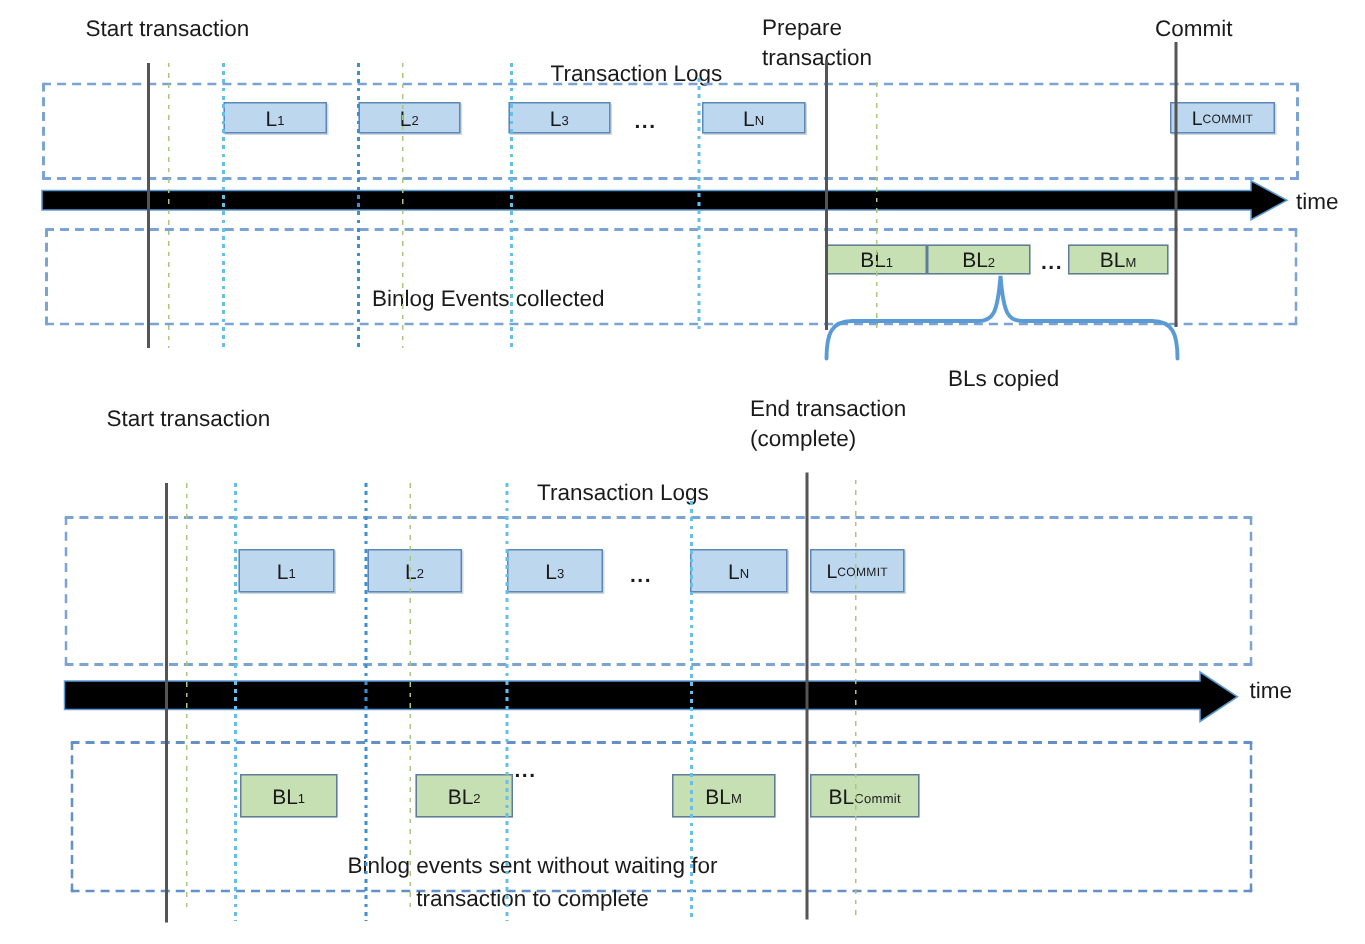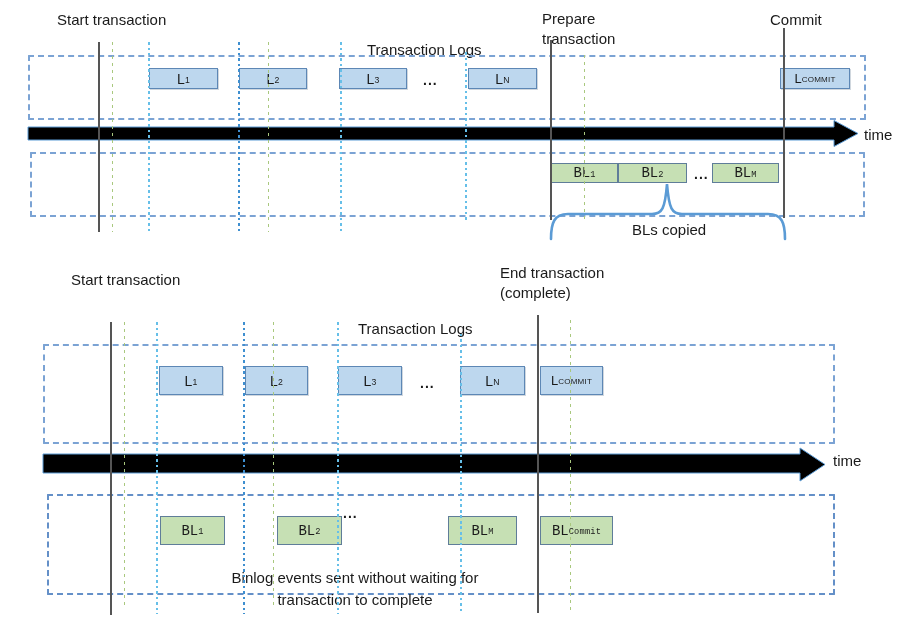--- a/index.html
+++ b/index.html
@@ -1,28 +1,28 @@
 <!DOCTYPE html>
 <html style="--log-box-fill: #bdd7ee; --log-box-border: #5d87b5; --binlog-box-fill: #c6e0b4; --binlog-box-border: #5f7d99; --dashed-box-border: #7ba3d4; --dashed-box-border-strong: #6490c8; --brace: #5b9bd5; --arrow-fill: #000000; --arrow-outline: #5b9bd5; --solid-line: #555555; --green-line: #a9c87e; --blue-line-light: #66bfe8; --blue-line-dark: #3e8fd0;"><head>
 <meta charset="utf-8">
 <style>
   html,body{margin:0;padding:0;background:#fff;}
   #stage{
     position:relative; width:910px; height:629px; background:#ffffff;
     font-family:"Liberation Sans", sans-serif; color:#1a1a1a; overflow:hidden;
   }
   .lbl{position:absolute; font-size:15px; line-height:20px; white-space:nowrap;}
-  .lbl.wrap{white-space:normal;margin-left:34px;}
+  .lbl.wrap{white-space:normal;}
   .dashbox{position:absolute; border:2px dashed var(--dashed-box-border); border-radius:1px;}
   .dashbox.strong{border-color:var(--dashed-box-border-strong);}
   .box{position:absolute; display:flex; align-items:center; justify-content:center;
        font-size:14px; box-sizing:border-box;}
   .logbox{background:var(--log-box-fill); border:1.5px solid var(--log-box-border);
           box-shadow:1px 1px 0 rgba(120,140,160,.35);}
-  .blbox{background:var(--binlog-box-fill); border:1.5px solid var(--binlog-box-border);font-family:Liberation Mono, monospace;}
+  .blbox{background:var(--binlog-box-fill); border:1.5px solid var(--binlog-box-border);}
   .box sub{font-size:.62em; line-height:1; transform:translateY(2px); letter-spacing:.2px;}
   .dots{position:absolute; font-size:14px; font-weight:bold; letter-spacing:1px;}
   .vline{position:absolute;}
   .vl-solid{width:1.5px; background:var(--solid-line);}
   .vl-green{width:1.4px; background:repeating-linear-gradient(to bottom, var(--green-line) 0 3px, transparent 3px 7px);}
   .vl-blue{width:1.6px; background:repeating-linear-gradient(to bottom, var(--blue-line-light) 0 2.5px, transparent 2.5px 5.5px);}
   .vl-blue-dark{width:1.6px; background:repeating-linear-gradient(to bottom, var(--blue-line-dark) 0 2.5px, transparent 2.5px 5.5px);}
   svg{position:absolute; overflow:visible;}
   .caption-center{position:absolute; text-align:center; font-size:15px; line-height:22px;}
 </style>
@@ -59,39 +59,40 @@
       <span>L</span>
       <sub>COMMIT</sub>
     </div>
 
   <svg style="left:28px;top:120px" width="832" height="27">
     <polygon points="0,7 806,7 806,0.5 830,13.5 806,26.5 806,20 0,20" fill="var(--arrow-fill)" stroke="var(--arrow-outline)" stroke-width="1"></polygon>
   </svg>
   <div class="lbl" style="left:864px;top:125px">time</div>
 
   <div class="dashbox" style="left:30px;top:152px;width:831px;height:61px"></div>
+  <div class="lbl" style="left:248px;top:190px">Binlog Events collected</div>
 
   <div class="box blbox" style="left:551px;top:163px;width:67px;height:20px">
       <span>BL</span>
       <sub>1</sub>
     </div>
   <div class="box blbox" style="left:618px;top:163px;width:69px;height:20px">
       <span>BL</span>
       <sub>2</sub>
     </div>
   <div class="dots" style="left:694px;top:166px">...</div>
   <div class="box blbox" style="left:712px;top:163px;width:67px;height:20px">
       <span>BL</span>
       <sub>M</sub>
     </div>
 
   <svg style="left:548px;top:181px" width="240" height="64">
     <path d="M 3,58 C 3,42 6,33 20,33 L 104,33 C 114,33 117,28 119,3 C 121,28 124,33 134,33 L 220,33 C 234,33 237,42 237,58" fill="none" stroke="var(--brace)" stroke-width="2.6" stroke-linecap="round"></path>
   </svg>
-  <div class="lbl" style="left:632px;top:220px">BLs copied</div>
+  <div class="lbl" style="left:632px;top:243px">BLs copied</div>
 
   <div class="vline vl-solid" style="left:98px;top:42px;height:190px"></div>
   <div class="vline vl-green" style="left:112px;top:42px;height:190px"></div>
   <div class="vline vl-blue" style="left:148px;top:42px;height:190px"></div>
   <div class="vline vl-blue-dark" style="left:238px;top:42px;height:190px"></div>
   <div class="vline vl-green" style="left:268px;top:42px;height:190px"></div>
   <div class="vline vl-blue" style="left:340px;top:42px;height:190px"></div>
   <div class="vline vl-blue" style="left:465px;top:52px;height:168px"></div>
   <div class="vline vl-solid" style="left:550px;top:40px;height:180px"></div>
   <div class="vline vl-green" style="left:584px;top:55px;height:165px"></div>

